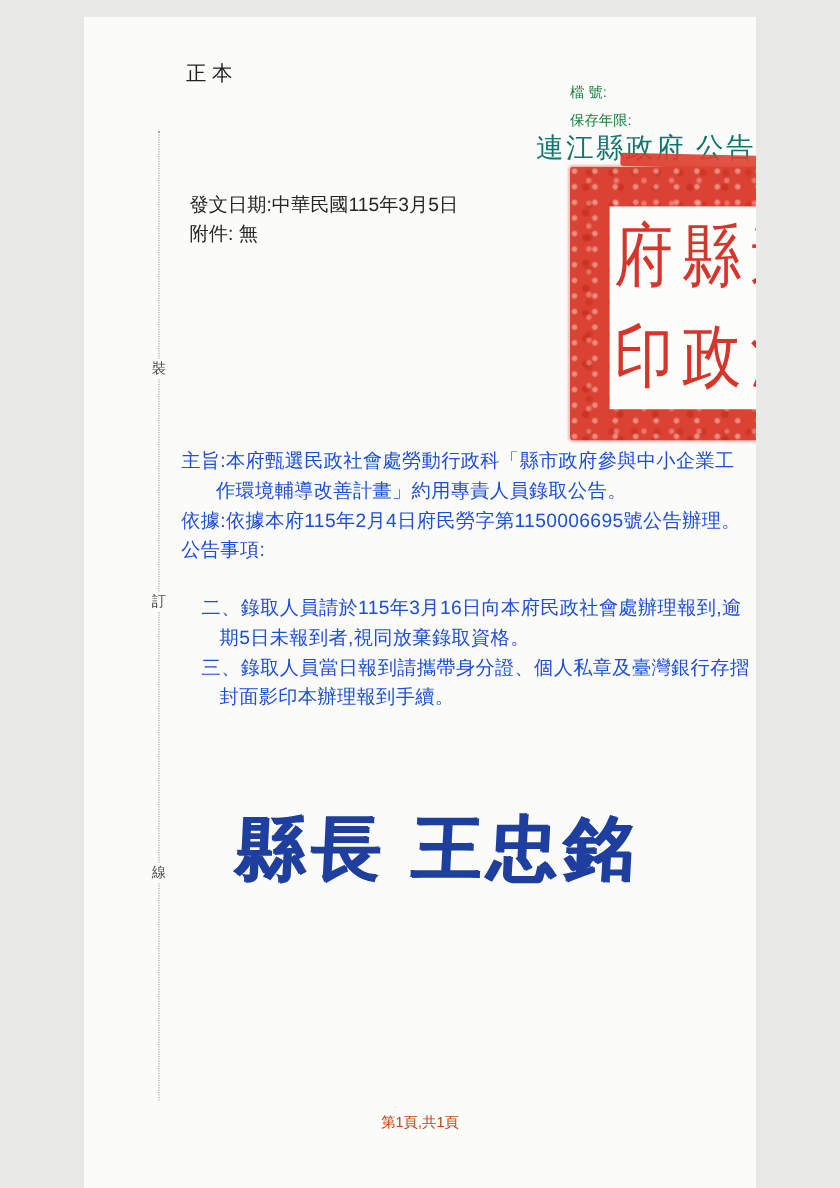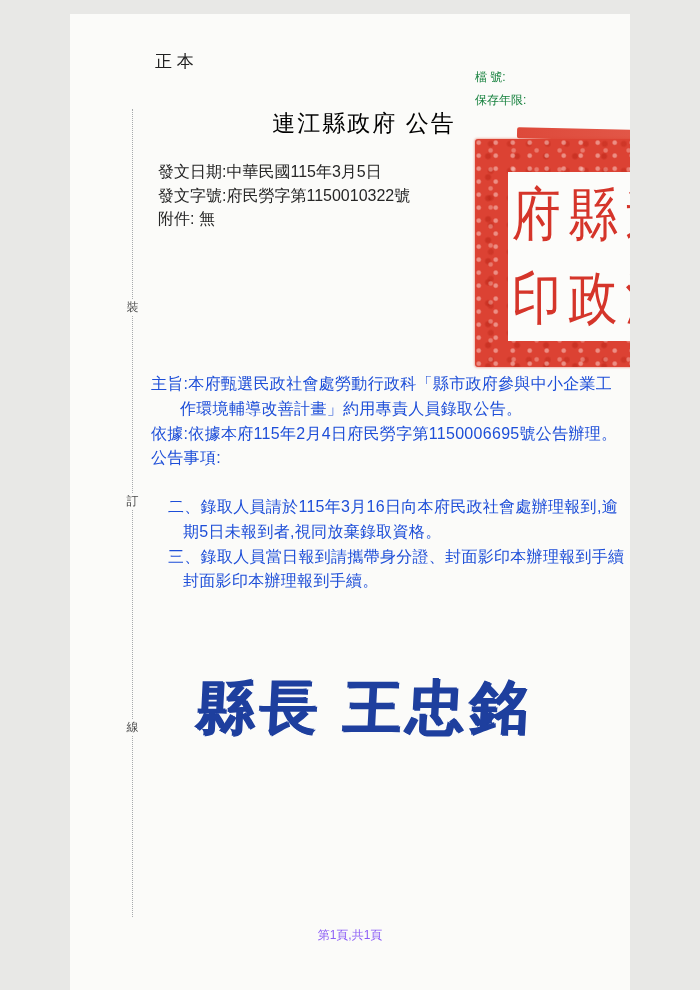--- a/index.html
+++ b/index.html
@@ -7,21 +7,21 @@
     position:relative;width:560px;height:990px;margin:14px auto;
     background:#fbfbf9;overflow:hidden;
     font-family:Liberation Sans, sans-serif;
     color:#2e2e2e;
   }
   .abs{position:absolute;}
 
   
   .copy-label{left:85px;top:36px;font-size:17px;color:#222;}
   .file-labels{left:405px;top:52px;font-size:12px;color:#15803d;line-height:23px;}
-  .doc-title{left:0;right:0;top:94px;text-align:center;font-size:23px;letter-spacing:2px;color:#000000;padding-left:28px;}
+  .doc-title{left:0;right:0;top:94px;text-align:right;font-size:23px;letter-spacing:2px;color:#0f766e;padding-left:28px;}
 
   
   .meta{left:88px;top:146px;font-size:16px;line-height:23.5px;color:#262626;}
 
   
   .binding-line{left:62px;top:95px;height:808px;width:0;border-left:1px dotted #a7aaad;}
   .binding-mark{left:55px;width:15px;text-align:center;font-size:12px;color:#4a4a4a;background:#fbfbf9;}
   .bm-0{top:285px;} .bm-1{top:479px;} .bm-2{top:705px;}
 
   
@@ -67,21 +67,21 @@
 
   
   .signature{
     left:126px;top:655px;font-size:58px;font-weight:bold;
     color:#1e3f9e;letter-spacing:5px;white-space:nowrap;
     transform:skewX(-3deg);
     text-shadow:1.5px .5px 0 #1e3f9e;
   }
 
   
-  .page-footer{left:0;right:0;top:913px;text-align:center;font-size:12px;color:#8b5cf6;}
+  .page-footer{left:0;right:0;top:913px;text-align:center;font-size:12px;color:#c2410c;}
 </style>
 </head>
 <body>
 
 <div class="page">
 
   <div class="abs copy-label">正 本</div>
 
   <div class="abs file-labels">
     <div>檔 號:</div>
@@ -98,35 +98,34 @@
       <span class="seal-char">江</span>
       <span class="seal-char">縣</span>
       <span class="seal-char">政</span>
       <span class="seal-char">府</span>
       <span class="seal-char">印</span>
     </div>
   </div>
 
   <div class="abs meta">
     <div>發文日期:中華民國115年3月5日</div>
-    <div>發文字號:府民勞字第1150010322號</div>
     <div>附件: 無</div>
   </div>
 
   <div class="abs binding-line"></div>
   <div class="abs binding-mark bm-0">裝</div>
   <div class="abs binding-mark bm-1">訂</div>
   <div class="abs binding-mark bm-2">線</div>
 
   <div class="abs bodyline l-subject1">主旨:本府甄選民政社會處勞動行政科「縣市政府參與中小企業工</div>
   <div class="abs bodyline l-subject2">作環境輔導改善計畫」約用專責人員錄取公告。</div>
   <div class="abs bodyline l-basis">依據:依據本府115年2月4日府民勞字第1150006695號公告辦理。</div>
   <div class="abs bodyline l-itemshead">公告事項:</div>
   <div class="abs bodyline l-item2a">二、錄取人員請於115年3月16日向本府民政社會處辦理報到,逾</div>
   <div class="abs bodyline l-item2b">期5日未報到者,視同放棄錄取資格。</div>
-  <div class="abs bodyline l-item3a">三、錄取人員當日報到請攜帶身分證、封面影印本辦理報到手續</div>
+  <div class="abs bodyline l-item3a">三、錄取人員當日報到請攜帶身分證、個人私章及臺灣銀行存摺</div>
   <div class="abs bodyline l-item3b">封面影印本辦理報到手續。</div>
 
   <div class="abs signature">縣長 王忠銘</div>
 
   <div class="abs page-footer">第1頁,共1頁</div>
 
 </div>
 
 </body></html>

